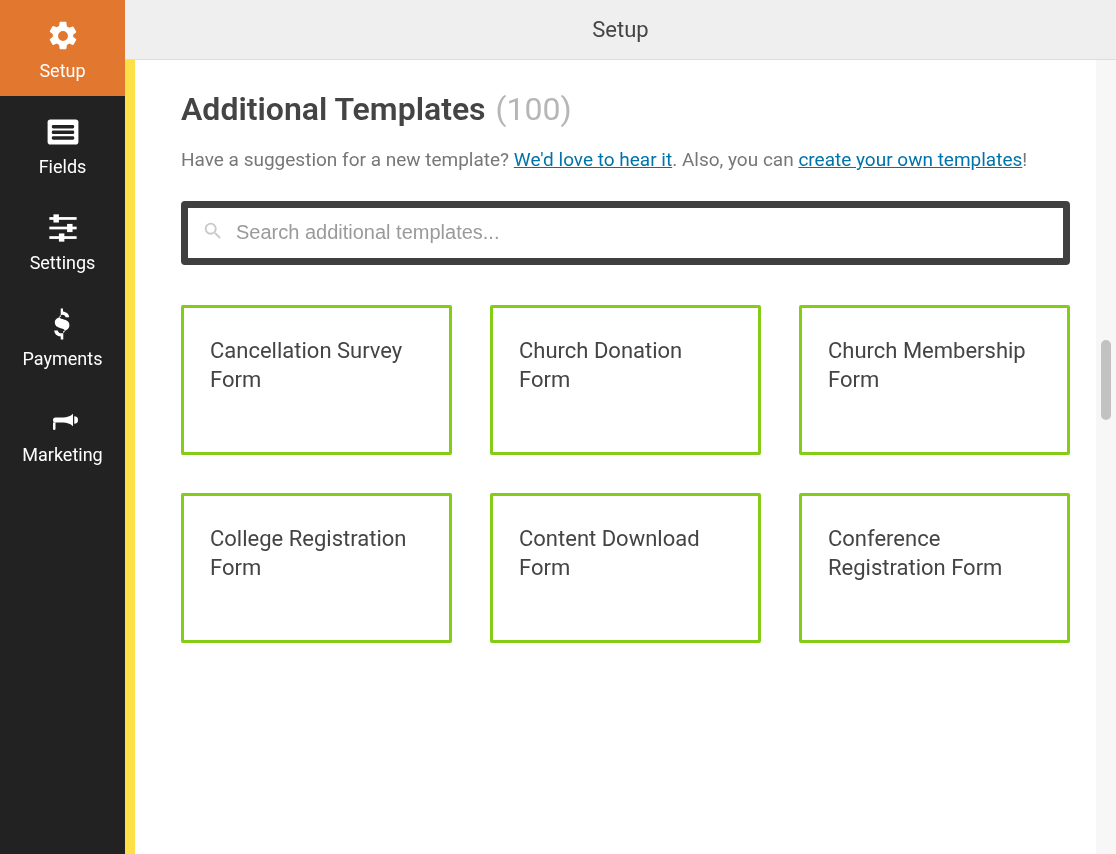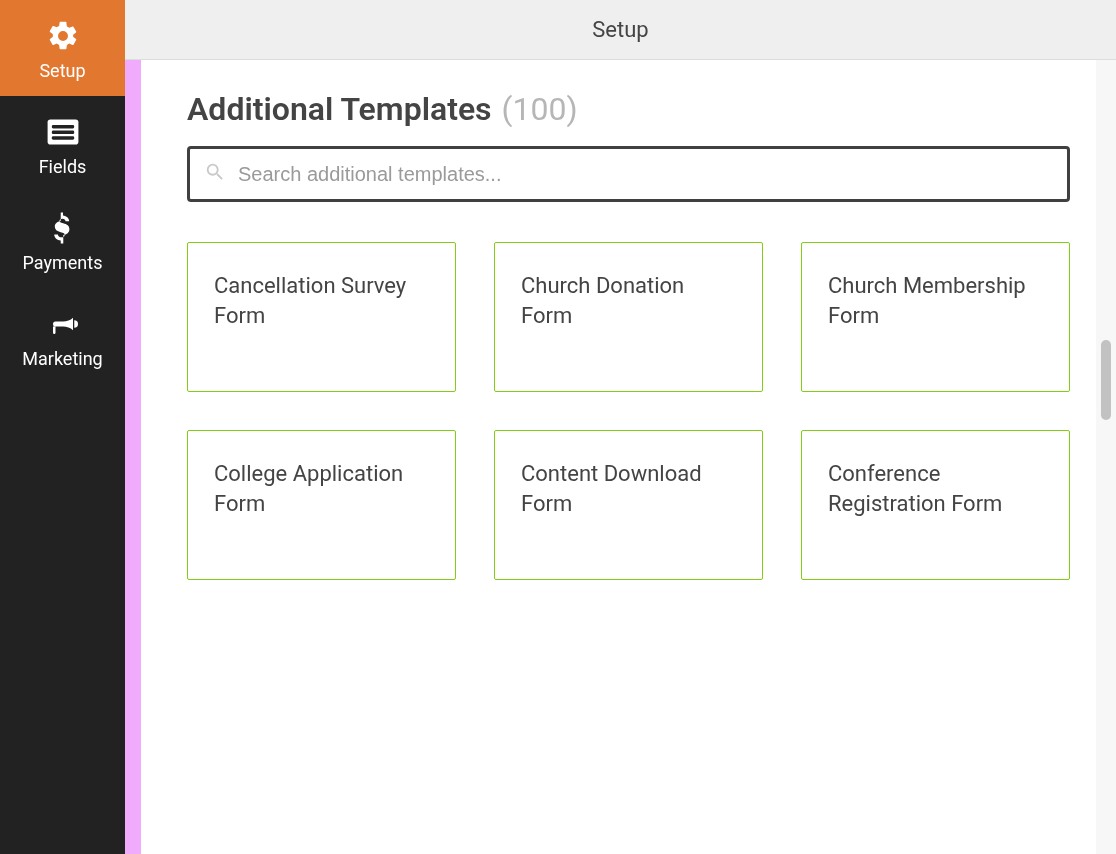--- a/index.html
+++ b/index.html
@@ -50,22 +50,22 @@
   .topbar-title {
     font-size: 22px;
     color: #444;
     font-weight: 400;
   }
 
   .content-wrap {
     position: absolute;
     left: 125px; top: 60px;
     right: 0; bottom: 0;
-    background: #f0abfc;
-    padding-left: 16px;
+    background: #fde047;
+    padding-left: 10px;
   }
   .content {
     background: #fff;
     height: 100%;
     padding: 30px 46px 20px 46px;
     overflow-y: auto;
   }
 
   .page-header {
     display: flex;
@@ -91,21 +91,21 @@
     margin-bottom: 26px;
   }
   .description a {
     color: #0073aa;
     text-decoration: underline;
   }
 
   .search-box {
     display: flex;
     align-items: center;
-    border: 3px solid #404040;
+    border: 7px solid #404040;
     border-radius: 4px;
     padding: 12px 14px;
     margin-bottom: 40px;
     background: #fff;
     justify-content: space-between;
   }
   .search-box svg {
     fill: #c9c9c9;
     flex-shrink: 0;
   }
@@ -119,21 +119,21 @@
     background: transparent;
   }
   .search-box input::placeholder { color: #9a9a9a; }
 
   .grid {
     display: grid;
     grid-template-columns: repeat(3, 1fr);
     gap: 38px;
   }
   .template-card {
-    border: 1px solid #84cc16;
+    border: 3px solid #84cc16;
     border-radius: 2px;
     height: 150px;
     padding: 28px 26px;
     cursor: pointer;
     background: #fff;
   }
   .template-card .title {
     font-size: 22px;
     color: #444;
     font-weight: 400;
@@ -178,20 +178,33 @@
       <svg width="34" height="28" viewBox="0 0 24 20">
           <rect x="1" y="1" width="22" height="18" rx="2" ry="2" fill="#fff"></rect>
           <rect x="4" y="5" width="16" height="2.5" rx="1" fill="#222"></rect>
           <rect x="4" y="9" width="16" height="2.5" rx="1" fill="#222"></rect>
           <rect x="4" y="13" width="16" height="2.5" rx="1" fill="#222"></rect>
         </svg>
     </span>
     <span class="label">Fields</span>
   </div>
 
+  <div class="sidebar-item">
+    <span class="icon">
+      <svg width="34" height="30" viewBox="0 0 24 22">
+        <rect x="2" y="3" width="20" height="2" fill="#fff"></rect>
+        <rect x="5" y="1" width="4" height="6" fill="#fff"></rect>
+        <rect x="2" y="10" width="20" height="2" fill="#fff"></rect>
+        <rect x="15" y="8" width="4" height="6" fill="#fff"></rect>
+        <rect x="2" y="17" width="20" height="2" fill="#fff"></rect>
+        <rect x="9" y="15" width="4" height="6" fill="#fff"></rect>
+      </svg>
+    </span>
+    <span class="label">Settings</span>
+  </div>
 
   <div class="sidebar-item">
     <span class="icon">
       <svg width="22" height="34" viewBox="0 0 14 24">
           <path d="M7 1v2.1c2.5.3 4.3 1.8 4.4 4.1H8.8c-.1-1.1-.9-1.8-2.2-1.8-1.3 0-2.1.6-2.1 1.5 0 .9.7 1.3 2.6 1.8 2.8.7 4.4 1.7 4.4 4.1 0 2.2-1.7 3.8-4.3 4.1V23H5.4v-2.1c-2.7-.3-4.5-1.9-4.6-4.3h2.6c.1 1.2 1.1 2 2.5 2 1.4 0 2.3-.7 2.3-1.7 0-1-.8-1.4-2.8-1.9C2.7 14.3 1.2 13.2 1.2 11c0-2.1 1.6-3.6 4.2-4V1H7z"></path>
         </svg>
     </span>
     <span class="label">Payments</span>
   </div>
 
@@ -211,20 +224,23 @@
 </div>
 
 <div class="content-wrap">
   <div class="content">
 
     <div class="page-header">
       <h1>Additional Templates</h1>
       <span class="count">(100)</span>
     </div>
 
+    <p class="description">
+      <span>Have a suggestion for a new template? </span><a href="#">We'd love to hear it</a><span>. Also, you can </span><a href="#">create your own templates</a><span>!</span>
+    </p>
 
     <div class="search-box">
       <span>
         <svg width="22" height="22" viewBox="0 0 24 24">
             <path d="M15.5 14h-.79l-.28-.27A6.471 6.471 0 0 0 16 9.5 6.5 6.5 0 1 0 9.5 16c1.61 0 3.09-.59 4.23-1.57l.27.28v.79l5 4.99L20.49 19l-4.99-5zm-6 0C7.01 14 5 11.99 5 9.5S7.01 5 9.5 5 14 7.01 14 9.5 11.99 14 9.5 14z"></path>
           </svg>
       </span>
       <input type="text" placeholder="Search additional templates..." style="">
     </div>
 
@@ -232,21 +248,21 @@
       <div class="template-card">
         <div class="title">Cancellation Survey Form</div>
       </div>
       <div class="template-card">
         <div class="title">Church Donation Form</div>
       </div>
       <div class="template-card">
         <div class="title">Church Membership Form</div>
       </div>
       <div class="template-card">
-        <div class="title">College Application Form</div>
+        <div class="title">College Registration Form</div>
       </div>
       <div class="template-card">
         <div class="title">Content Download Form</div>
       </div>
       <div class="template-card">
         <div class="title">Conference Registration Form</div>
       </div>
     </div>
 
   </div>

